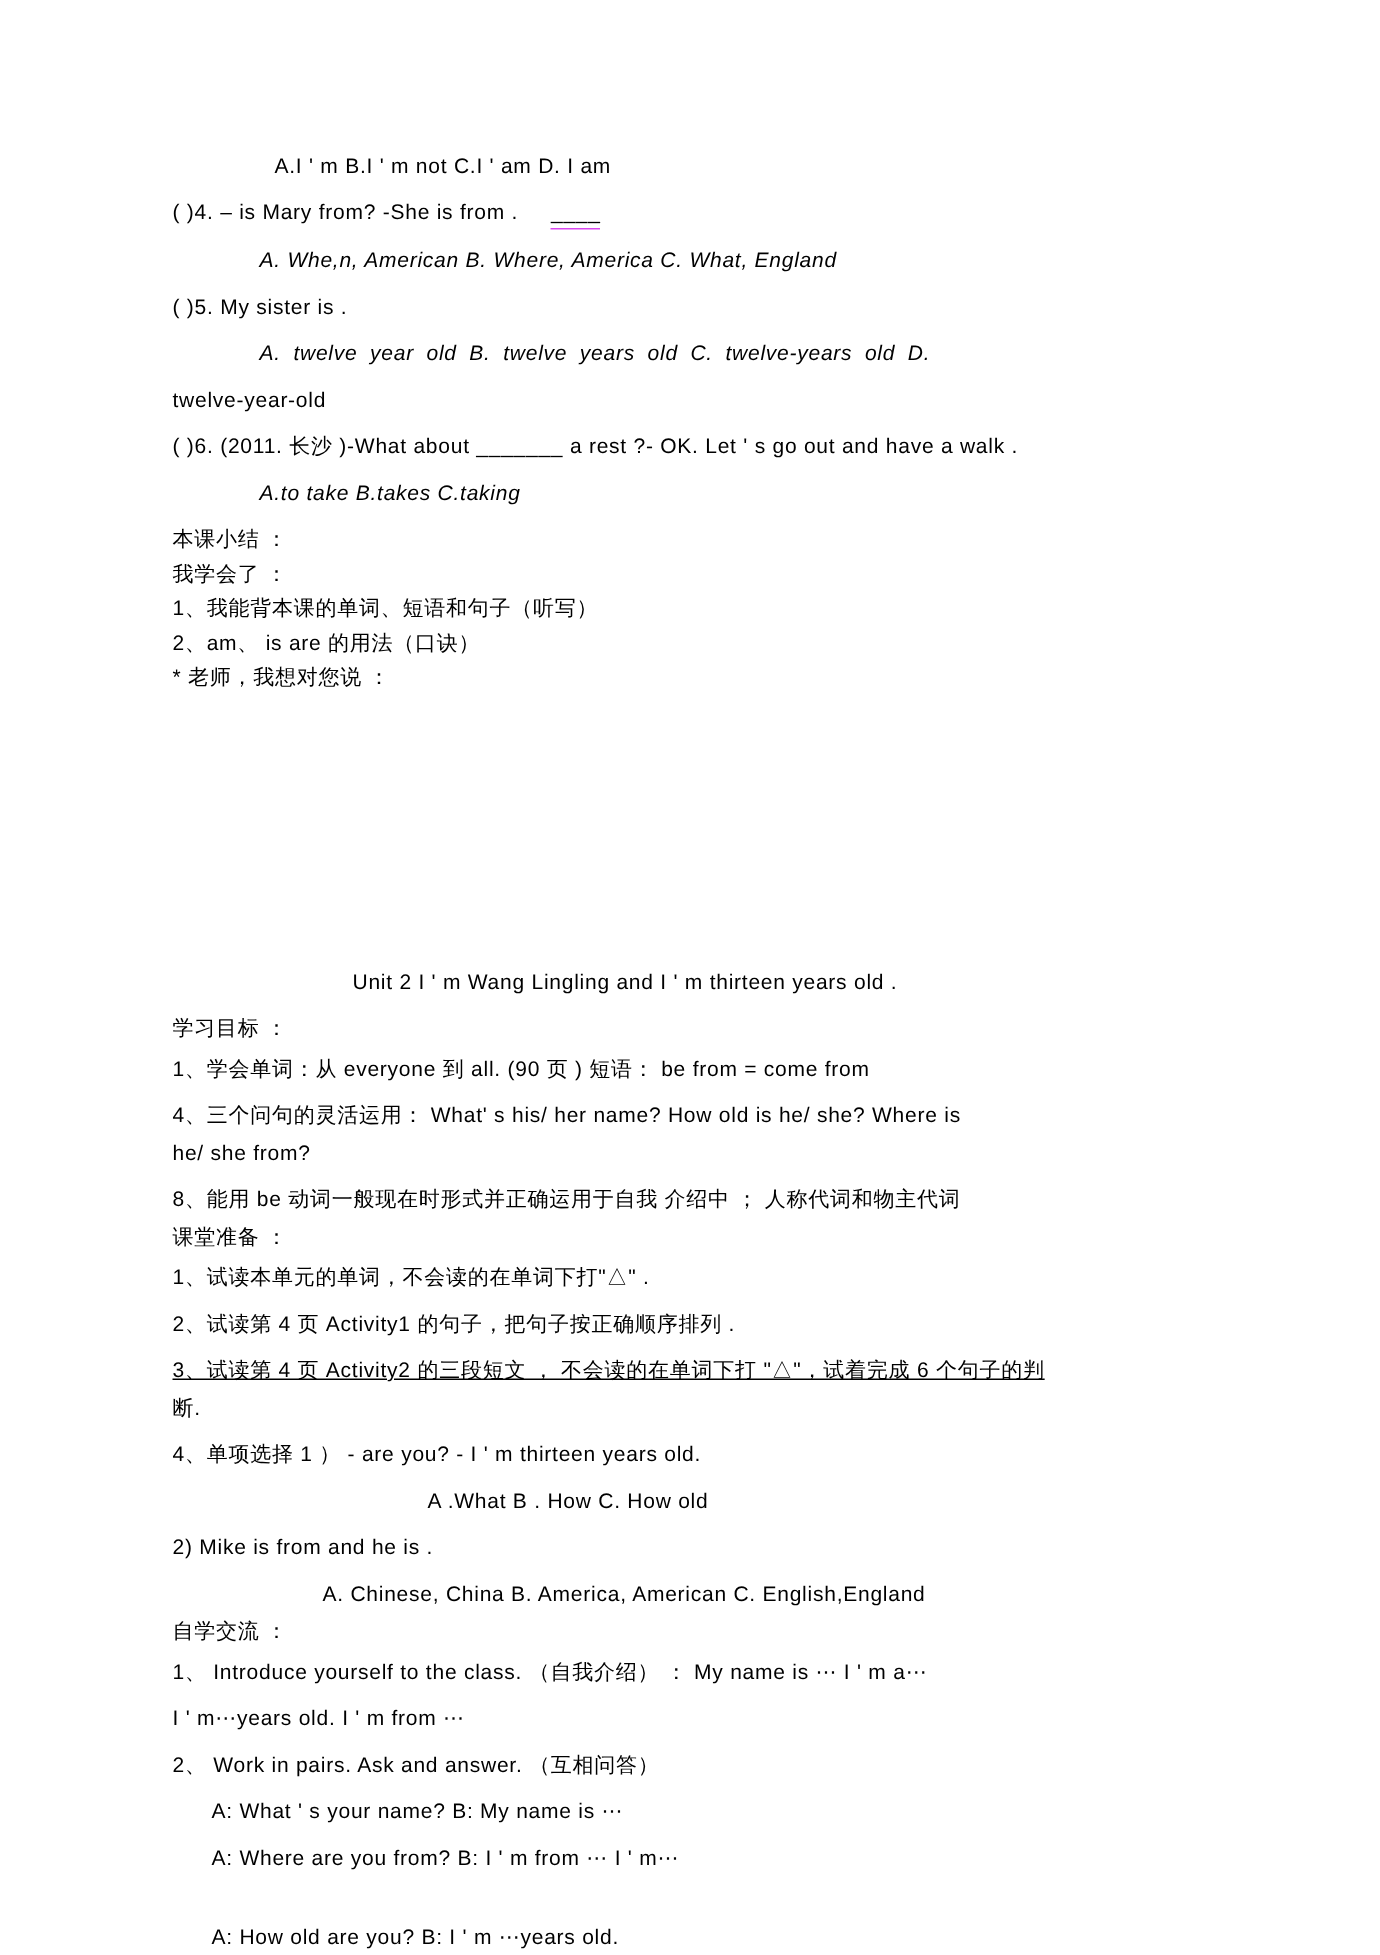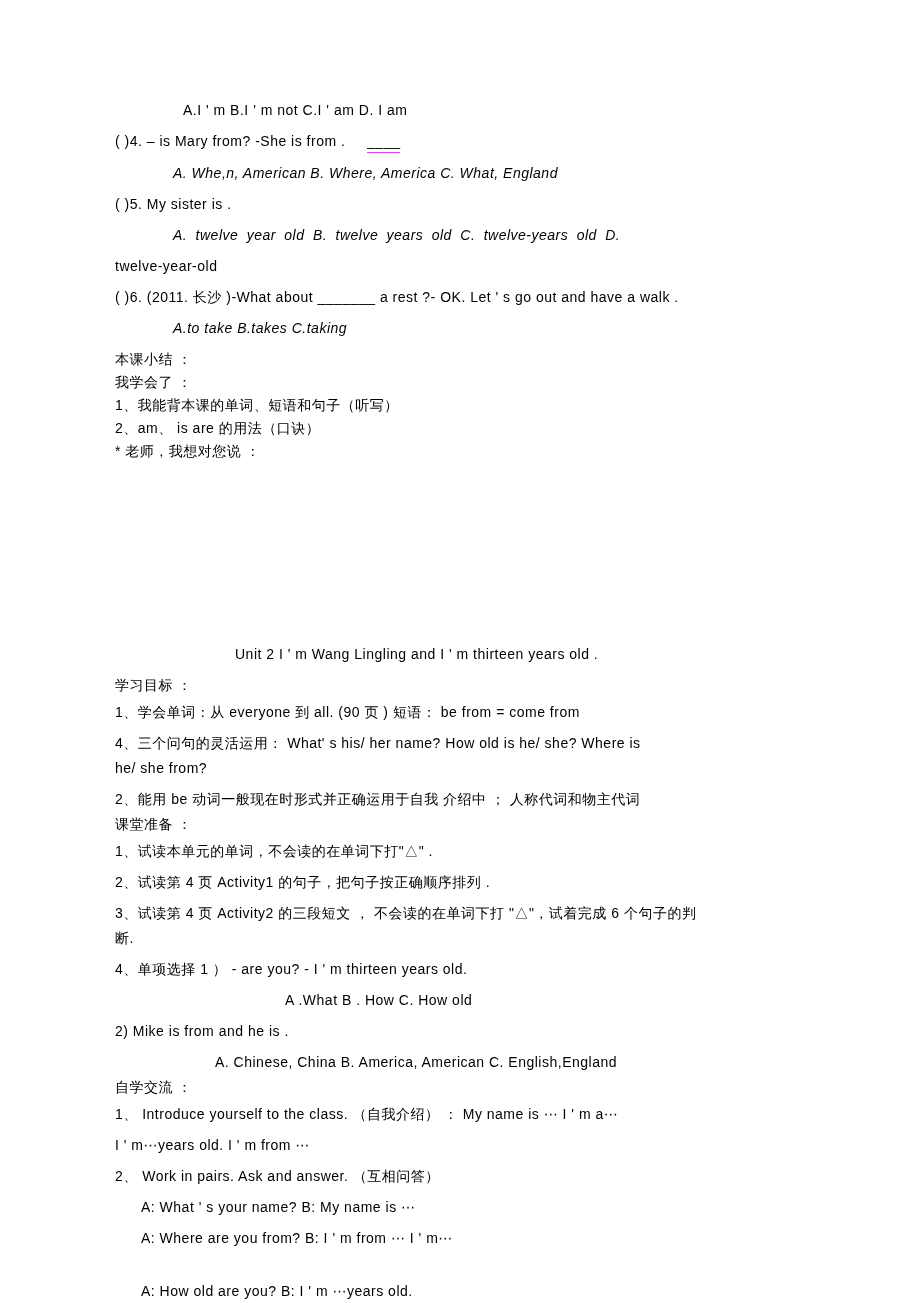--- a/index.html
+++ b/index.html
@@ -73,28 +73,28 @@
 
   <div class="big-gap"></div>
 
   <p class="line center-block spaced">Unit 2 I    ' m Wang Lingling and I      ' m thirteen years old .</p>
 
   <div class="loose">
     <p class="line" style="margin-bottom:6px;">学习目标 ：</p>
     <p class="line">1、学会单词：从  everyone  到 all. (90    页 )    短语： be from = come from</p>
     <p class="line" style="margin-bottom:4px;">4、三个问句的灵活运用：   What' s his/   her name?    How old is he/ she?   Where is</p>
     <p class="line">he/ she from?</p>
-    <p class="line" style="margin-bottom:4px;">2、能用 be 动词一般现在时形式并正确运用于自我      介绍中 ； 人称代词和物主代词</p>
+    <p class="line" style="margin-bottom:4px;">8、能用 be 动词一般现在时形式并正确运用于自我      介绍中 ； 人称代词和物主代词</p>
   </div>
 
   <div class="loose">
     <p class="line" style="margin-bottom:6px;">课堂准备 ：</p>
     <p class="line">1、试读本单元的单词，不会读的在单词下打"△"      .</p>
     <p class="line">2、试读第 4 页 Activity1   的句子，把句子按正确顺序排列   .</p>
-    <p class="line" style="margin-bottom:4px;">3、试读第 4 页 Activity2   的三段短文 ， 不会读的在单词下打  "△"，试着完成 6 个句子的判</p>
+    <p class="line" style="margin-bottom:4px;text-decoration:underline;">3、试读第 4 页 Activity2   的三段短文 ， 不会读的在单词下打  "△"，试着完成 6 个句子的判</p>
     <p class="line">断.</p>
     <p class="line">4、单项选择  1 ） - are you?  -      I ' m thirteen years old.</p>
     <p class="line" style="padding-left:170px;">A .What   B . How  C. How old</p>
     <p class="line">2) Mike is from  and he is .</p>
     <p class="line" style="padding-left:100px;margin-bottom:4px;">A. Chinese, China   B. America, American  C. English,England</p>
   </div>
 
   <div class="loose">
     <p class="line" style="margin-bottom:6px;">自学交流 ：</p>
     <p class="line">1、 Introduce yourself to the class.         （自我介绍） ： My name is ⋯  I  ' m  a⋯</p>

